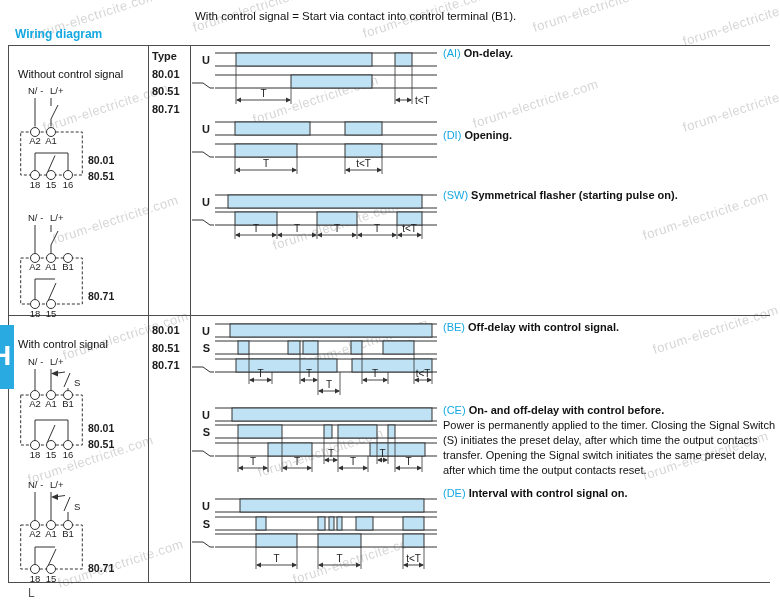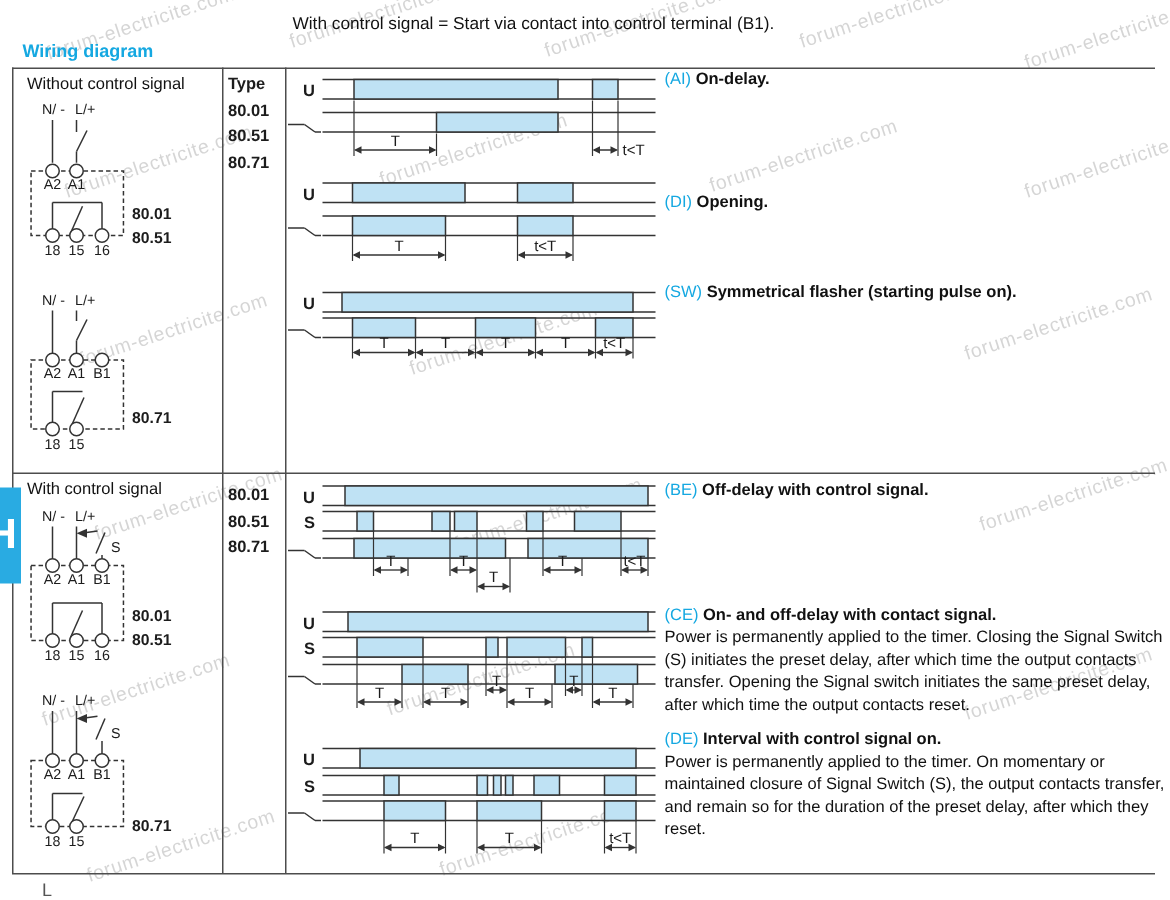--- a/index.html
+++ b/index.html
@@ -10,21 +10,21 @@
   .wm{
     position:absolute;font-size:13px;color:#8a8a8a;opacity:.35;
     transform:rotate(-18deg);white-space:nowrap;pointer-events:none;letter-spacing:.5px;
   }
   .hline{position:absolute;height:1px;background:#4d4d4d;}
   .vline{position:absolute;width:1px;background:#4d4d4d;}
   .heading-cyan{position:absolute;left:15px;top:27px;font-size:12px;font-weight:bold;color:#15a8e1;}
   .intro{position:absolute;left:195px;top:9px;font-size:11.5px;line-height:15px;color:#111;}
   .type-col{position:absolute;left:152px;width:36px;font-size:11px;font-weight:bold;line-height:17.5px;}
   .wlabel{position:absolute;left:10px;top:4px;font-size:11px;color:#111;}
-  .cell{position:absolute;left:8px;width:140px;}
+  .cell{position:absolute;left:8px;width:140px;margin-top:18px;}
   .cell svg text{font-family:"Liberation Sans", sans-serif;}
   .timing{position:absolute;left:190px;width:250px;}
   .desc{position:absolute;left:443px;width:334px;font-size:11px;line-height:15px;}
   .desc .code{color:#15a8e1;font-weight:normal;}
   .desc .dtitle{font-weight:bold;color:#111;}
   .dbody{color:#111;}
   .tab-h{
     position:absolute;left:0;top:325px;width:14px;height:64px;background:#29abe2;
     overflow:hidden;color:#fff;font-weight:bold;font-size:28px;
   }
@@ -447,26 +447,25 @@
 <div class="desc" style="top:188px">
   <span class="code">(SW)</span>
   <span class="dtitle">Symmetrical flasher (starting pulse on).</span>
 </div>
 <div class="desc" style="top:320px">
   <span class="code">(BE)</span>
   <span class="dtitle">Off-delay with control signal.</span>
 </div>
 <div class="desc" style="top:403px">
   <span class="code">(CE)</span>
-  <span class="dtitle">On- and off-delay with contact signal.</span>
+  <span class="dtitle">On- and off-delay with control before.</span>
   <div class="dbody">Power is permanently applied to the timer. Closing the Signal Switch (S) initiates the preset delay, after which time the output contacts transfer. Opening the Signal switch initiates the same preset delay, after which time the output contacts reset.</div>
 </div>
 <div class="desc" style="top:486px">
   <span class="code">(DE)</span>
   <span class="dtitle">Interval with control signal on.</span>
-  <div class="dbody">Power is permanently applied to the timer. On momentary or maintained closure of Signal Switch (S), the output contacts transfer, and remain so for the duration of the preset delay, after which they reset.</div>
 </div>
 
 <div class="tab-h">
     <span>H</span>
   </div>
 <div class="note">NOTE: The function must be set before energising the timer.</div>
 <div class="footer-letter">L</div>
 
 </body></html>

